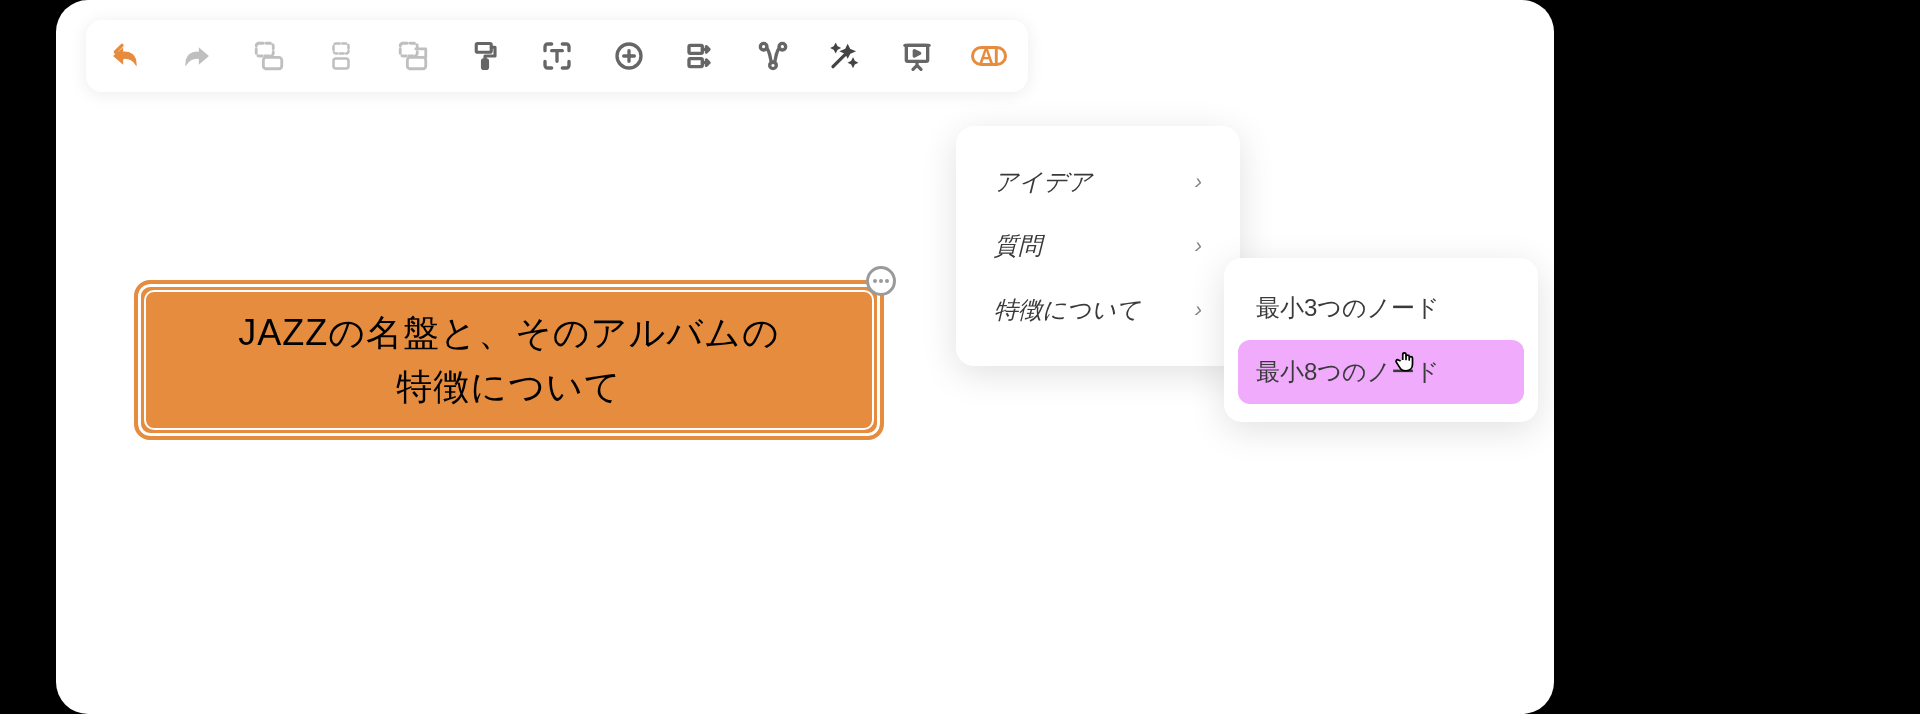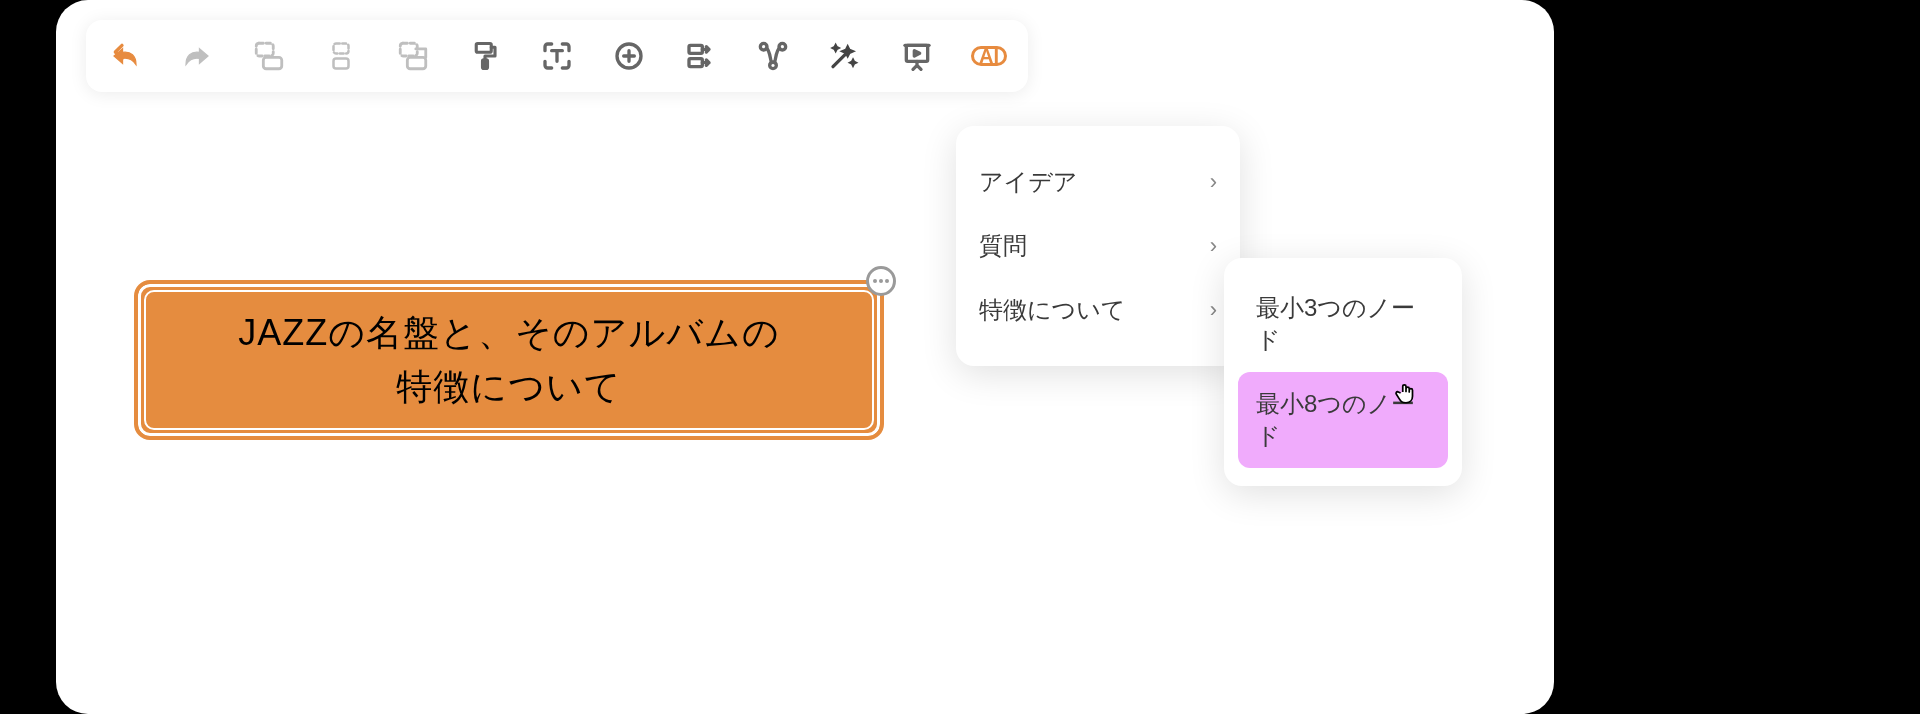--- a/index.html
+++ b/index.html
@@ -107,34 +107,35 @@
       position: absolute;
       left: 900px;
       top: 126px;
       width: 284px;
       background: #fff;
       border-radius: 18px;
       box-shadow: 0 8px 36px rgba(0,0,0,0.12);
       padding: 24px 0;
     }
     .menu-item {
-      padding: 16px 23px;
+      padding: 16px 38px;
       font-size: 24px;
       color: #3a3a3a;
       display: flex;
       align-items: center;
       justify-content: space-between;
       cursor: pointer;
+      font-style: italic;
     }
     .menu-item .chev { color: #888; font-size: 22px; }
     .submenu {
       position: absolute;
       left: 1168px;
       top: 258px;
-      width: 238px;
+      width: 314px;
       background: #fff;
       border-radius: 18px;
       box-shadow: 0 8px 36px rgba(0,0,0,0.12);
       padding: 18px 14px;
     }
     .sub-item {
       padding: 16px 18px;
       font-size: 24px;
       color: #3a3a3a;
       cursor: pointer;

